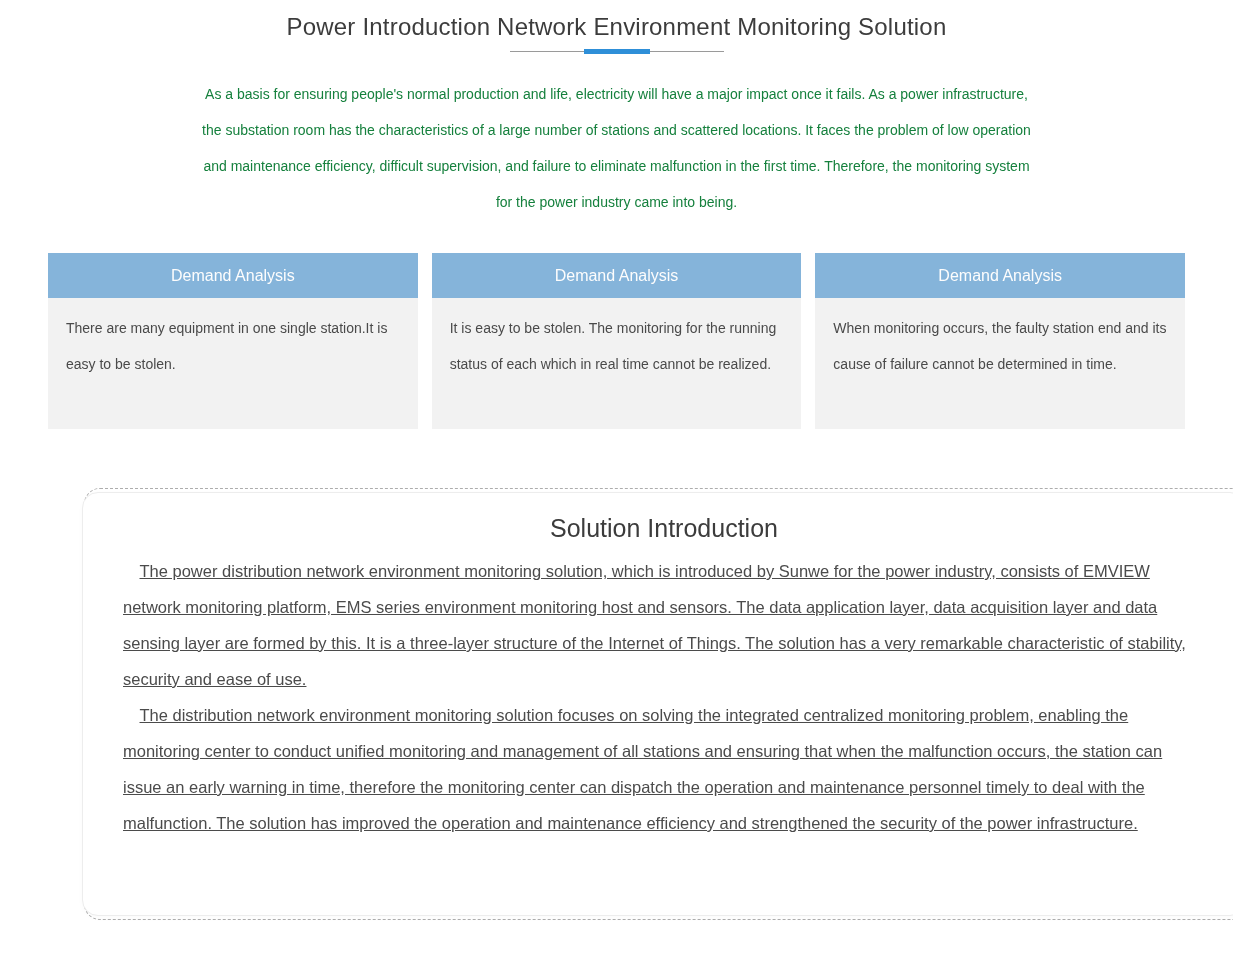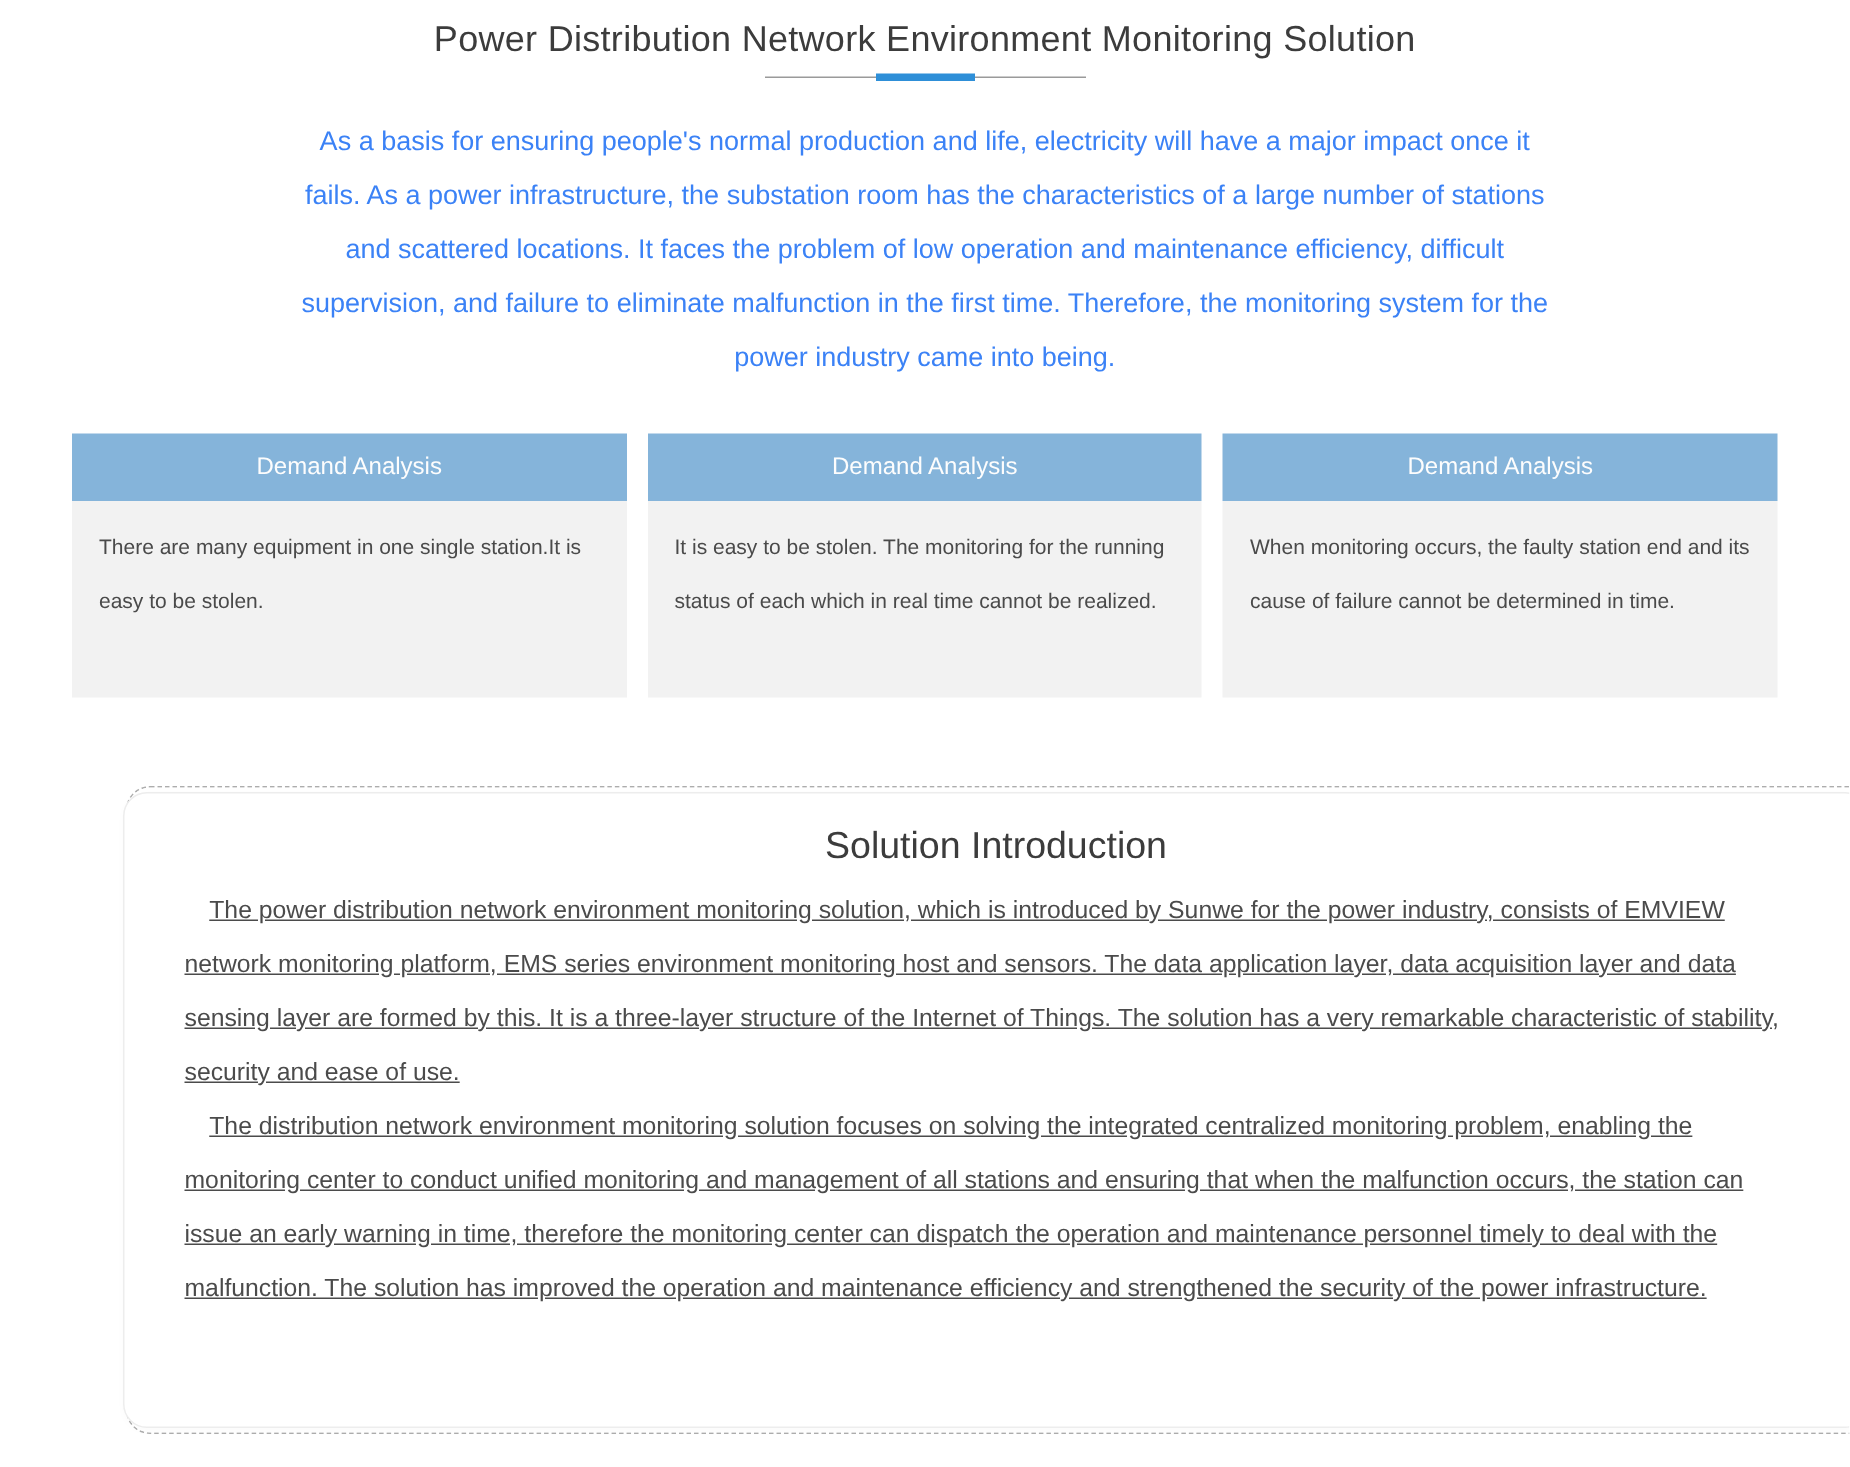--- a/index.html
+++ b/index.html
@@ -40,23 +40,23 @@
     top: -2px;
     transform: translateX(-50%);
     width: 66px;
     height: 5px;
     background: #2e8fd8;
   }
   .intro {
     width: 832px;
     margin: 24px auto 0 auto;
     text-align: center;
-    font-size: 18px;
+    font-size: 14px;
     line-height: 36px;
-    color: #3b82f6;
+    color: #15803d;
   }
 
   
   .cards {
     width: 1137px;
     margin: 33px auto 0 auto;
     display: flex;
     gap: 14px;
     align-items: flex-end;
   }
@@ -122,21 +122,21 @@
     text-align: left;
     text-decoration: underline;
   }
 </style>
 </head>
 <body>
 
 <div class="page">
 
   <header class="hero">
-    <h1 class="page-title">Power Distribution Network Environment Monitoring Solution</h1>
+    <h1 class="page-title">Power Introduction Network Environment Monitoring Solution</h1>
     <div class="title-underline">
       <span class="title-underline-accent"></span>
     </div>
     <p class="intro">As a basis for ensuring people's normal production and life, electricity will have a major impact once it fails. As a power infrastructure, the substation room has the characteristics of a large number of stations and scattered locations. It faces the problem of low operation and maintenance efficiency, difficult supervision, and failure to eliminate malfunction in the first time. Therefore, the monitoring system for the power industry came into being.</p>
   </header>
 
   <section class="cards">
 
     <div class="card">
       <div class="card-header">Demand Analysis</div>

